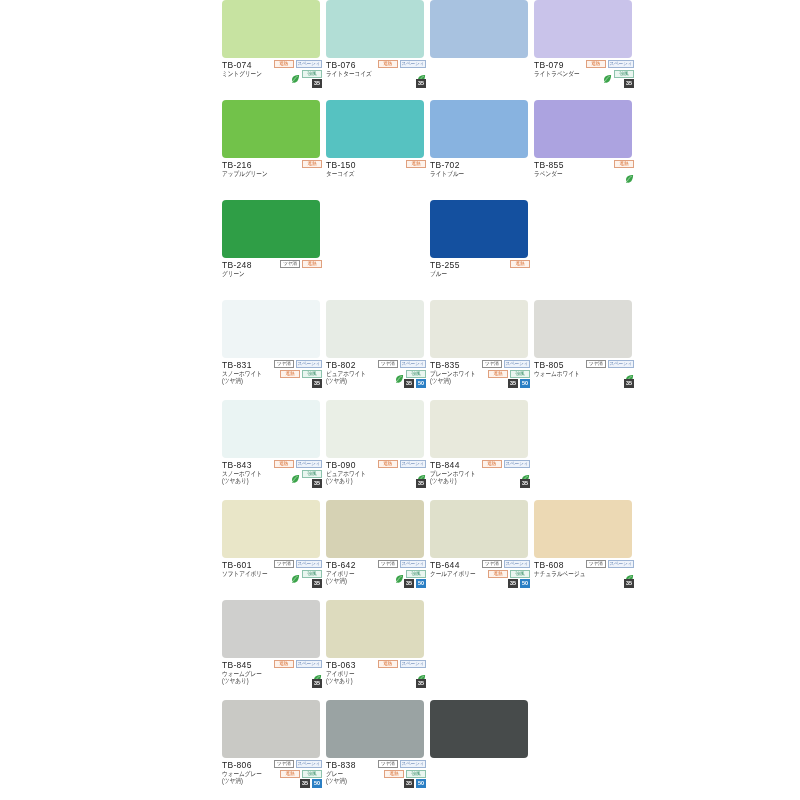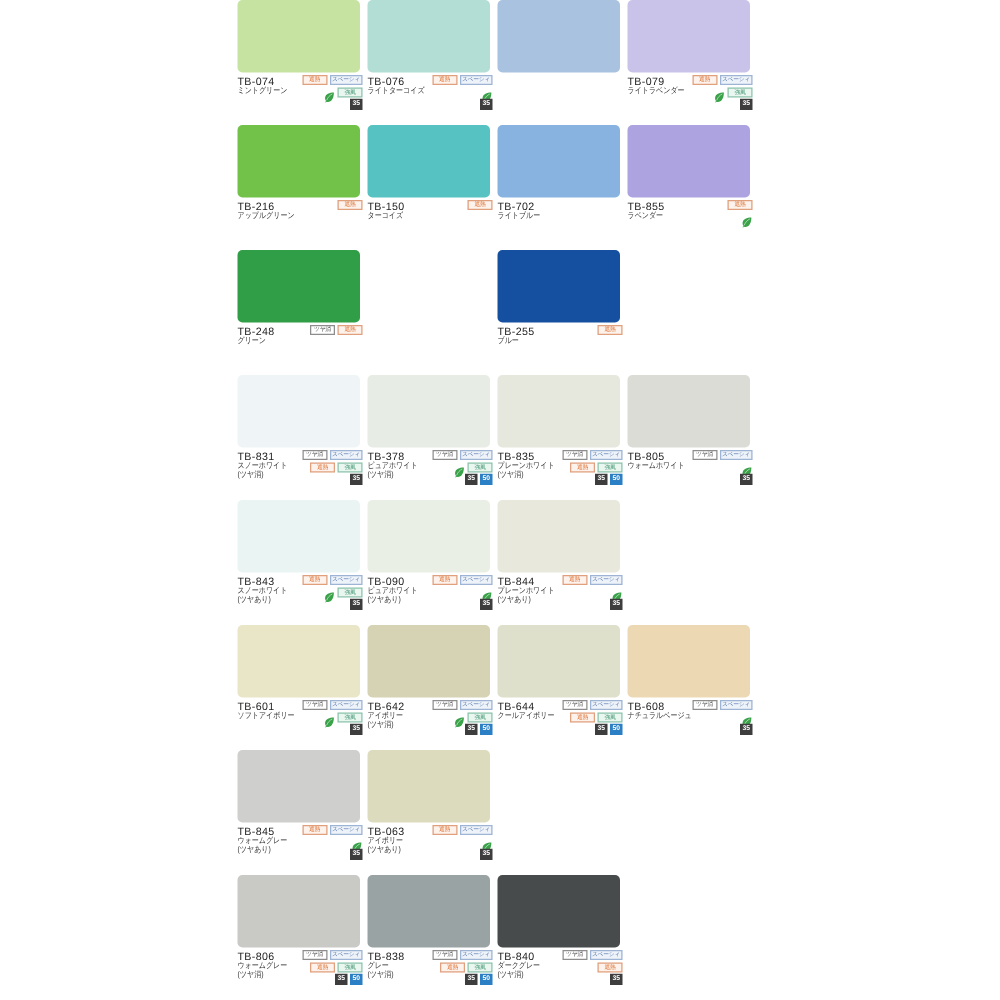--- a/index.html
+++ b/index.html
@@ -18,20 +18,21 @@
   .grid{
     display:grid;
     grid-template-columns:repeat(4,100px);
     column-gap:4px;
     row-gap:0px;
   }
   .cell{
     width:100px;
     position:relative;
     box-sizing:border-box;
+    margin-left:32px;
   }
   .cell.empty{visibility:hidden;}
   .swatch{
     width:98px;
     height:58px;
     border-radius:4px;
     box-sizing:border-box;
   }
   .meta{
     position:relative;
@@ -288,21 +289,21 @@
             </div>
             <div class="badge-row">
               <span class="num g35">35</span>
             </div>
           </div>
         </div>
       </div>
       <div class="cell">
         <div class="swatch" style="background:#e7ece5"></div>
         <div class="meta">
-          <div class="code">TB-378</div>
+          <div class="code">TB-802</div>
           <div class="jname">ピュアホワイト</div>
           <div class="jsub">(ツヤ消)</div>
           <div class="badges">
             <div class="badge-row">
               <span class="bx tsuyakeshi">ツヤ消</span>
               <span class="bx spacey">スペーシィ</span>
             </div>
             <div class="badge-row">
               <span class="leaf"><svg viewBox="0 0 10 10" width="9" height="9">
                   <path d="M9 1C5 1 1.6 2.4 1.2 5.6 1 7.2 1.6 8.2 2.2 8.8L1 9.6l.5.6L2.8 9.4c.7.3 1.7.3 2.6-.2C8 7.8 9 4.4 9 1z" fill="#3aa349"></path>
@@ -610,32 +611,15 @@
             </div>
             <div class="badge-row">
               <span class="num g35">35</span>
               <span class="num b50">50</span>
             </div>
           </div>
         </div>
       </div>
       <div class="cell">
         <div class="swatch" style="background:#474b4b"></div>
-        <div class="meta">
-          <div class="code">TB-840</div>
-          <div class="jname">ダークグレー</div>
-          <div class="jsub">(ツヤ消)</div>
-          <div class="badges">
-            <div class="badge-row">
-              <span class="bx tsuyakeshi">ツヤ消</span>
-              <span class="bx spacey">スペーシィ</span>
-            </div>
-            <div class="badge-row">
-              <span class="bx shanetsu">遮熱</span>
-            </div>
-            <div class="badge-row">
-              <span class="num g35">35</span>
-            </div>
-          </div>
-        </div>
       </div>
     </div>
 </div>
 
 </body></html>

